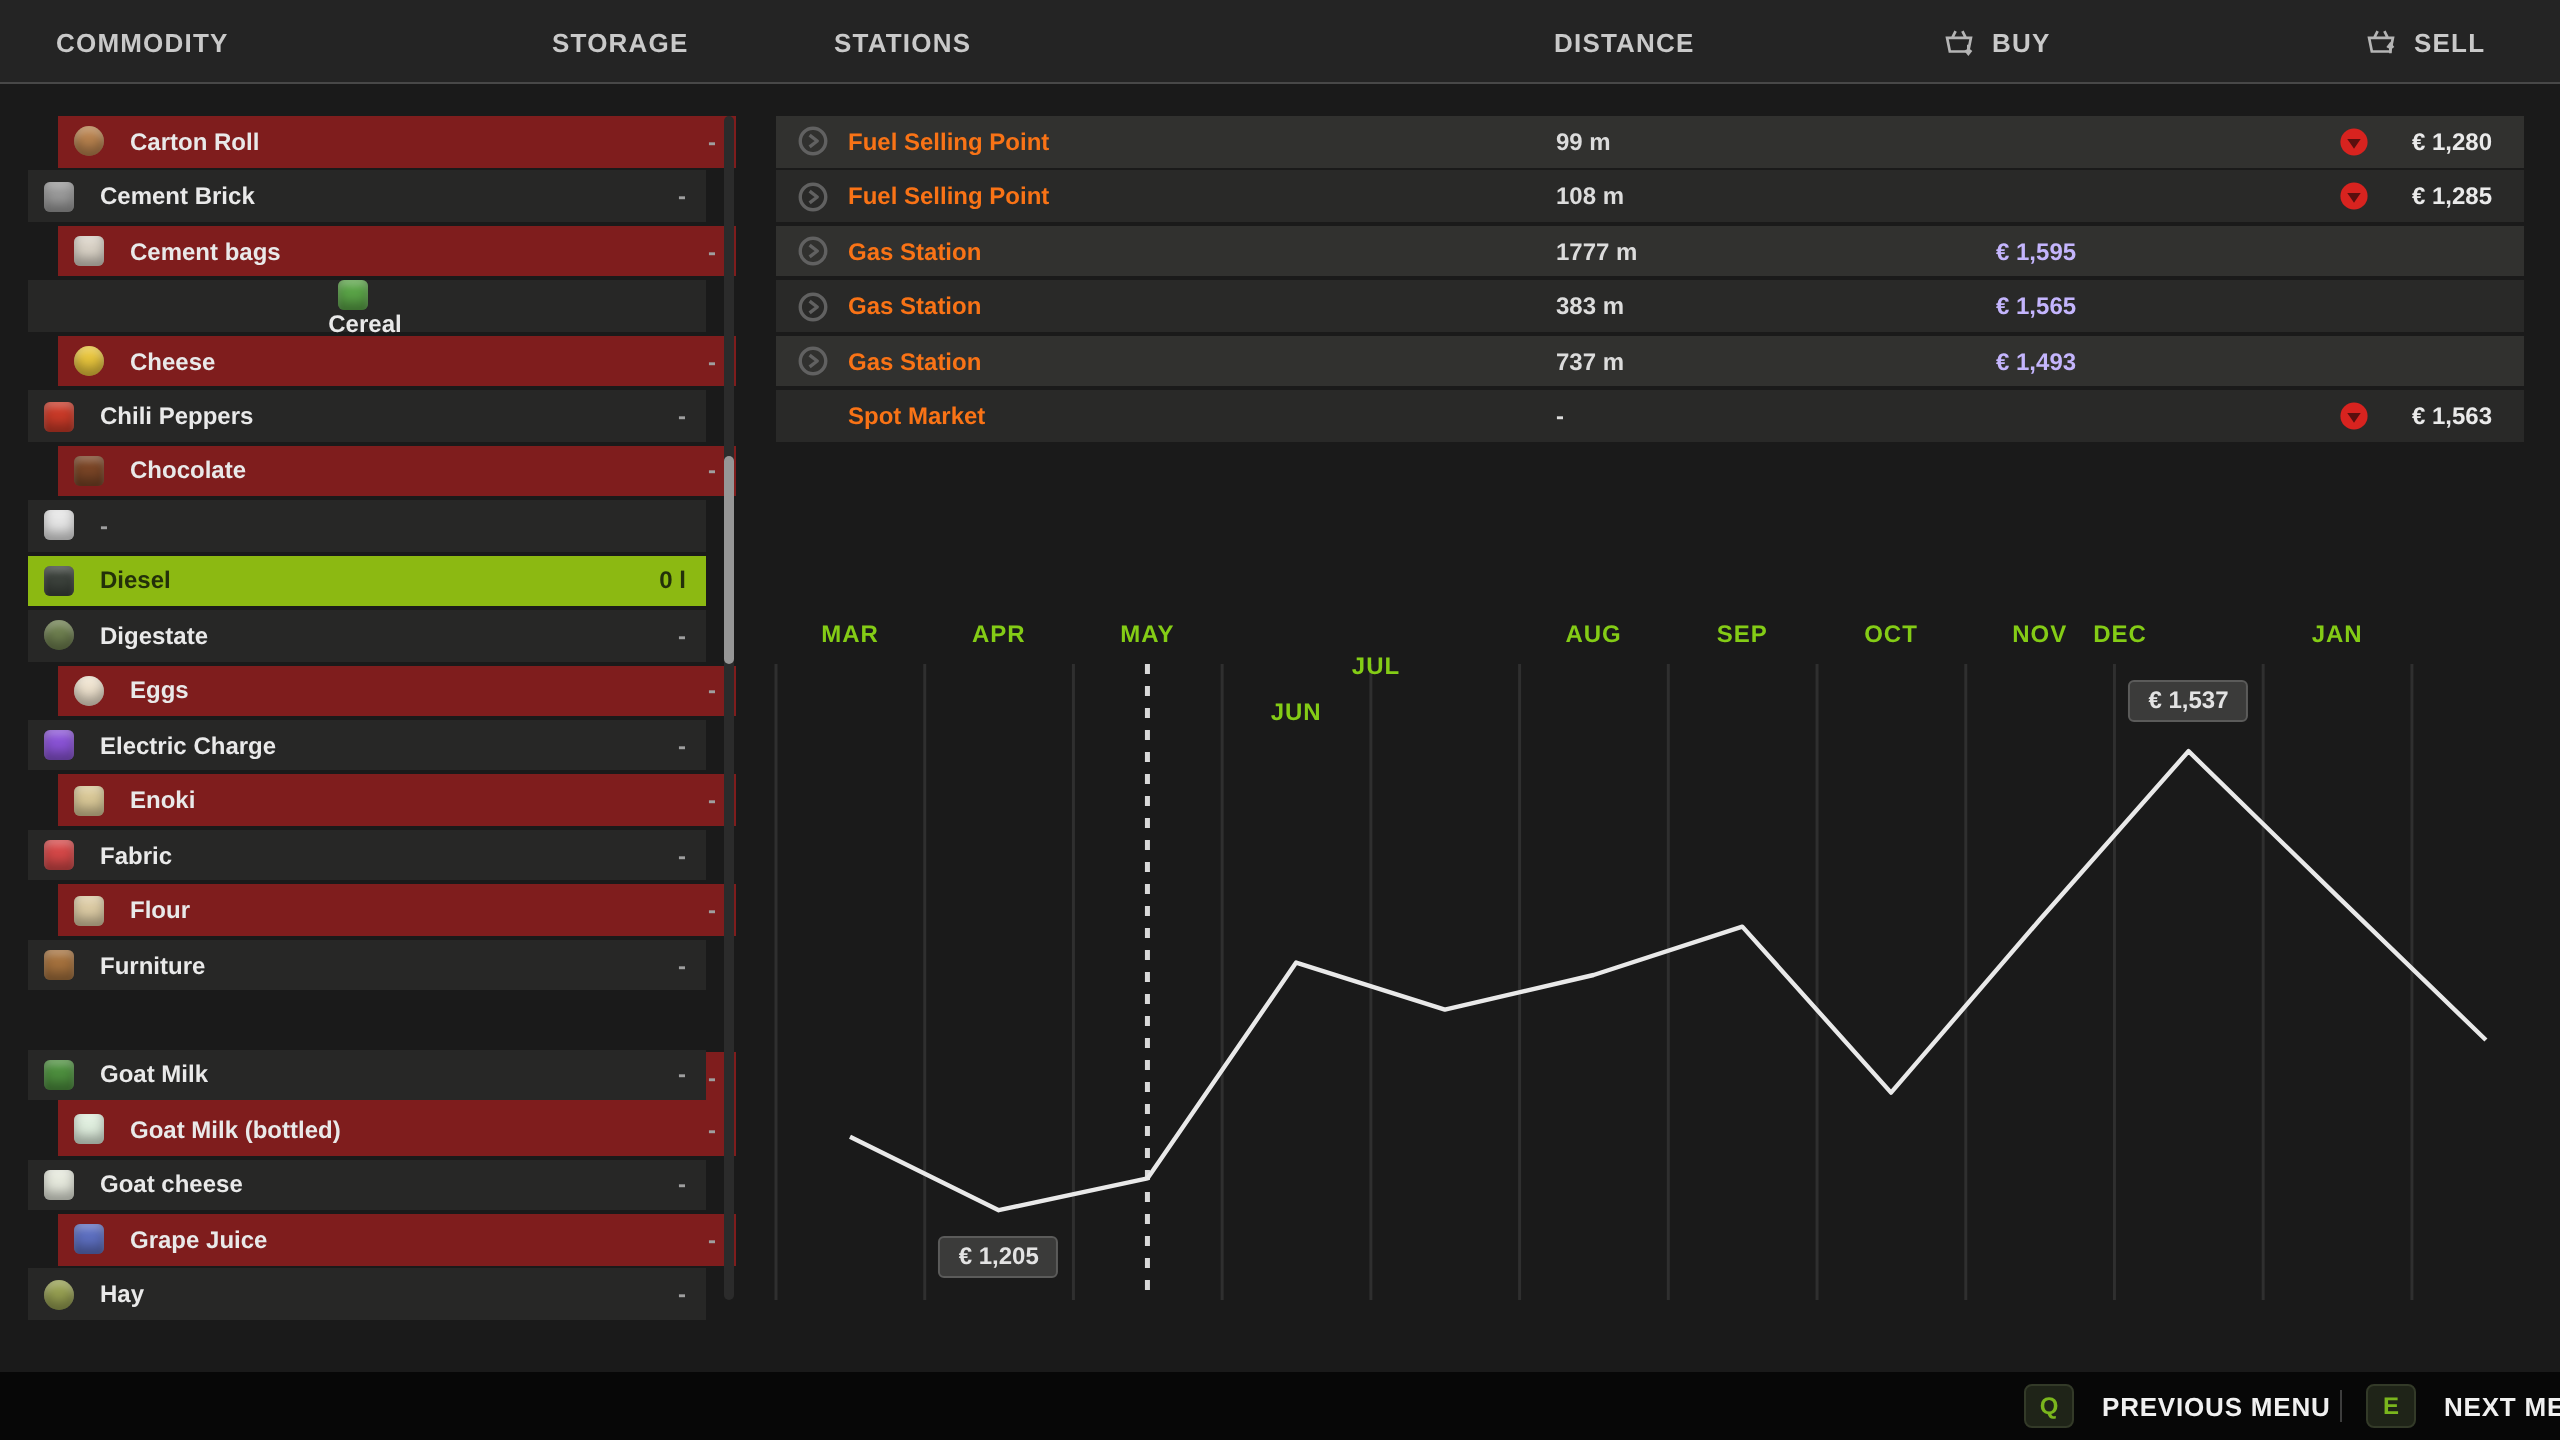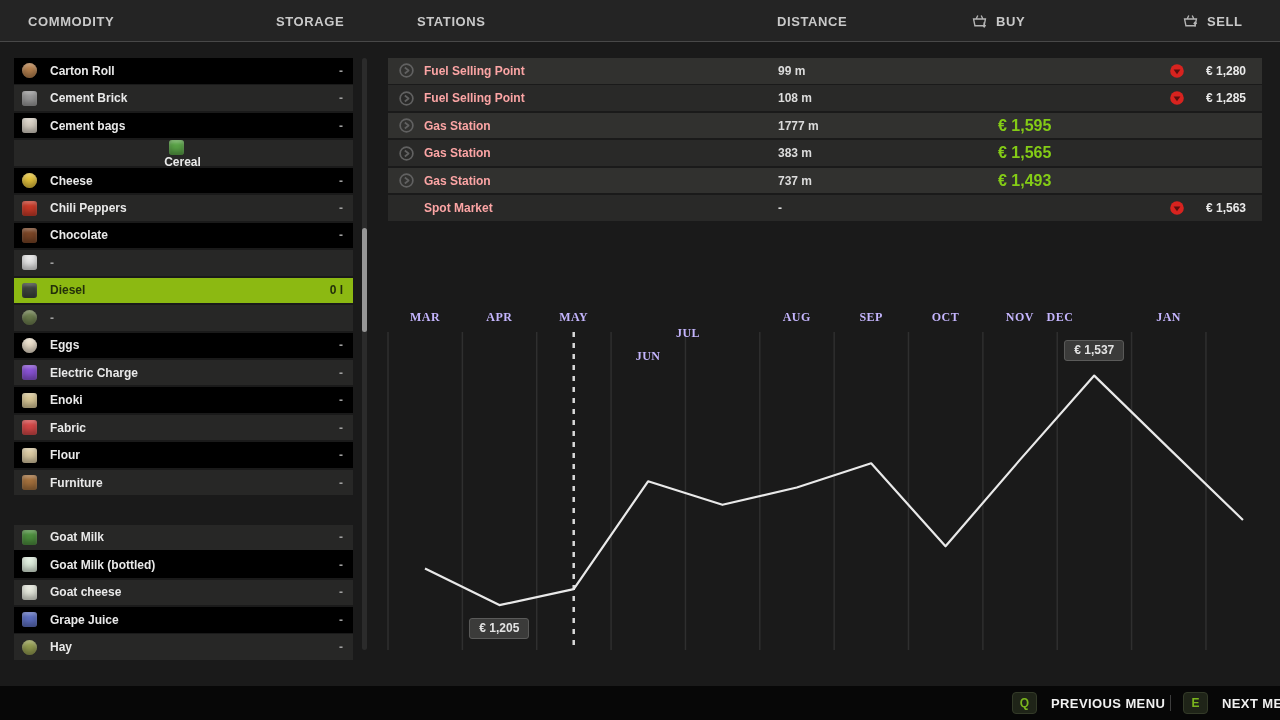--- a/index.html
+++ b/index.html
@@ -11,21 +11,21 @@
   .topbar { position:absolute; left:0; top:0; width:1280px; height:42px;
     background:#242424; border-bottom:1px solid #484848; }
   .topbar .hlabel { position:absolute; top:14px; font-size:13px; font-weight:bold;
     color:#c9c9c9; letter-spacing:0.6px; white-space:nowrap; }
   .hicon { position:absolute; top:13px; width:17px; height:17px; }
   .hicon svg { display:block; width:17px; height:17px; }
 
   
   .srow { position:absolute; left:14px; width:339px; height:25.5px;
     display:flex; align-items:center; padding:0 10px 0 8px; cursor:pointer; }
-  .srow.alt0 { background:#000000; }
+  .srow.alt0 { background:#7f1d1d;margin-left:15px; }
   .srow.alt1 { background:#272726; }
   .srow.selected { background:#8cb912; }
   .cicon { width:15px; height:15px; border-radius:3px; margin-right:13px; flex:0 0 15px;
     box-shadow:inset 0 -4px 6px rgba(0,0,0,.35), inset 0 3px 3px rgba(255,255,255,.25); }
   .cicon.round { border-radius:50%; }
   .clabel { font-size:12px; font-weight:bold; color:#e9e9e9; flex:1 1 auto; white-space:nowrap; }
   .cval { font-size:12px; font-weight:bold; color:#9f9f9f; }
   .srow.selected .clabel, .srow.selected .cval { color:#23300a; }
 
   .vscroll-track { position:absolute; left:362px; top:58px; width:5px; height:592px;
@@ -34,31 +34,31 @@
     background:#969696; border-radius:3px; cursor:pointer; }
 
   
   .trow { position:absolute; left:388px; width:874px; height:25.5px;
     display:flex; align-items:center; cursor:pointer; }
   .trow.alt0 { background:#31312f; }
   .trow.alt1 { background:#292928; }
   .navicon { width:17px; height:17px; margin:0 9px 0 10px; flex:0 0 17px; }
   .navicon svg { display:block; width:17px; height:17px; }
   .navicon.empty svg { visibility:hidden; }
-  .tname { font-size:12px; font-weight:bold; color:#fca5a5; white-space:nowrap; }
+  .tname { font-size:12px; font-weight:bold; color:#f97316; white-space:nowrap; }
   .tdist { position:absolute; left:390px; font-size:12px; font-weight:bold; color:#dcdcdc; }
-  .tbuy  { position:absolute; left:610px; font-size:16px; font-weight:bold; color:#84cc16; }
+  .tbuy  { position:absolute; left:610px; font-size:12px; font-weight:bold; color:#c4b5fd; }
   .tsell { position:absolute; right:16px; display:flex; align-items:center; gap:9px; }
   .tsell .price { font-size:12px; font-weight:bold; color:#eaeaea; min-width:52px; text-align:right; }
   .trend { width:16px; height:16px; }
   .trend svg { display:block; width:16px; height:16px; }
 
   
   .month-label { position:absolute; top:310px; width:60px; margin-left:-30px; text-align:center;
-    font-size:12px; font-weight:bold; color:#c4b5fd; letter-spacing:0.5px;font-family:Liberation Serif, serif; }
+    font-size:12px; font-weight:bold; color:#84cc16; letter-spacing:0.5px; }
   #chart-svg { position:absolute; left:0; top:0; width:1280px; height:720px; pointer-events:none; }
   .price-badge { position:absolute; transform:translateX(-50%); background:#3b3b3a;
     border:1px solid #5b5b5a; border-radius:3px; padding:2px 9px 3px 9px;
     font-size:12px; font-weight:bold; color:#e3e3e3; white-space:nowrap; }
 
   
   .footer { position:absolute; left:0; top:686px; width:1280px; height:34px; background:#070707; }
   .fgroup { position:absolute; top:0; height:34px; display:flex; align-items:center; gap:14px; cursor:pointer; }
   .keycap { width:25px; height:22px; background:#1f2418; border:1px solid #333a28; border-radius:4px;
     color:#7ab51d; font-size:12px; font-weight:bold; display:flex; align-items:center; justify-content:center; }
@@ -131,20 +131,21 @@
         <span class="cicon" style="background: rgb(230, 230, 230);"></span>
         <span class="cval">-</span>
       </div>
       <div class="srow selected" style="top: 277.6px;">
         <span class="cicon" style="background: rgb(60, 66, 60);"></span>
         <span class="clabel">Diesel</span>
         <span class="cval">0 l</span>
       </div>
       <div class="srow alt1" style="top: 305.05px;">
         <span class="cicon round" style="background: rgb(111, 128, 80);"></span>
+        <span class="clabel">Digestate</span>
         <span class="cval">-</span>
       </div>
       <div class="srow alt0" style="top: 332.5px;">
         <span class="cicon round" style="background: rgb(239, 227, 207);"></span>
         <span class="clabel">Eggs</span>
         <span class="cval">-</span>
       </div>
       <div class="srow alt1" style="top: 359.95px;">
         <span class="cicon" style="background: rgb(138, 83, 214);"></span>
         <span class="clabel">Electric Charge</span>

